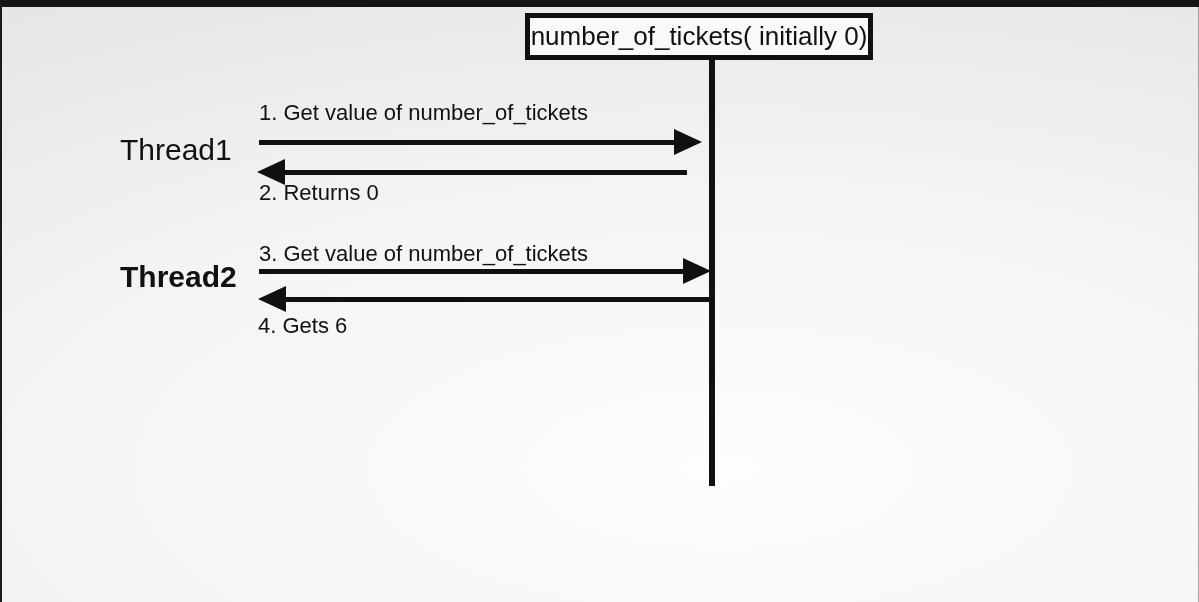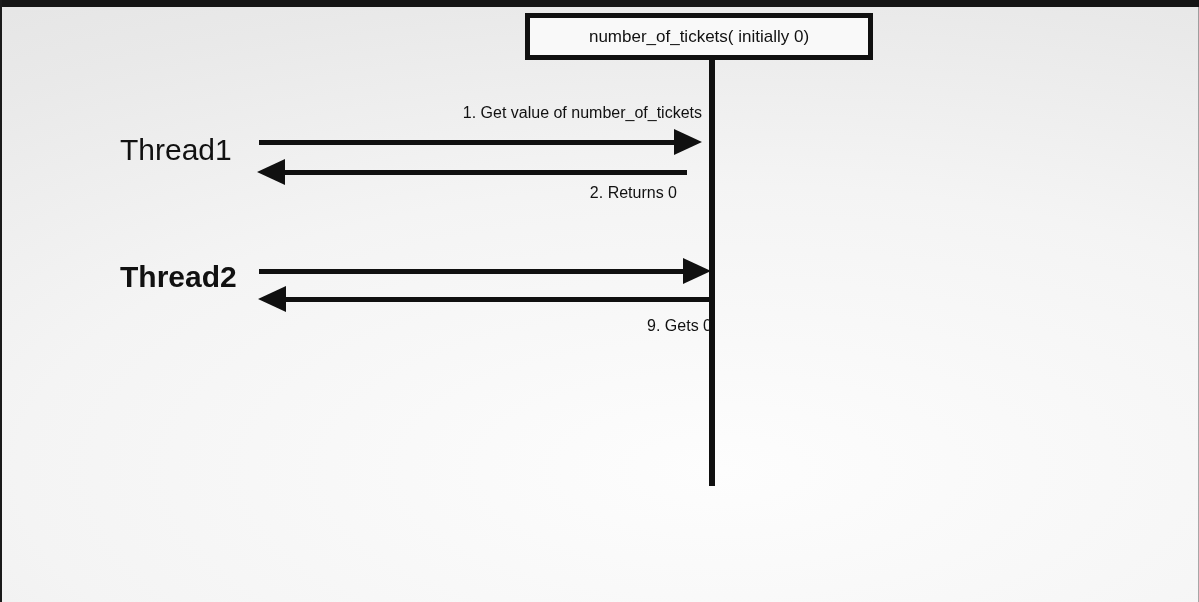--- a/index.html
+++ b/index.html
@@ -37,42 +37,42 @@
   .title-box {
     position: absolute;
     left: 525px; top: 13px;
     width: 348px; height: 47px;
     box-sizing: border-box;
     border: 5px solid #101010;
     background: #f9f9f9;
     display: flex;
     align-items: center;
     justify-content: center;
-    font-size: 17px;
+    font-size: 26px;
     white-space: nowrap;
   }
   .lifeline {
     position: absolute;
     left: 709px; top: 60px;
     width: 6px; height: 426px;
     background: #101010;
   }
   .actor {
     position: absolute;
     font-size: 30px;
     line-height: 28px;
     white-space: nowrap;
   }
   .actor1 { left: 120px; top: 136px; }
   .actor2 { left: 120px; top: 263px; font-weight: bold; }
   .msg-label {
     position: absolute;
-    font-size: 16px;
+    font-size: 22px;
     line-height: 28px;
-    text-align: right;
+    text-align: left;
     white-space: nowrap;
   }
   .arrow {
     position: absolute;
     height: 26px;
     display: flex;
     align-items: center;
   }
   .arrow .shaft {
     flex: 1;
@@ -114,26 +114,27 @@
   <div class="msg-label" style="left:259px; top:99px; width:443px;">1. Get value of number_of_tickets</div>
   <div class="arrow" style="left:259px; top:129px; width:443px;">
     <div class="shaft"></div>
     <div class="head-right"></div>
   </div>
 
   <div class="arrow" style="left:257px; top:159px; width:430px;">
     <div class="head-left"></div>
     <div class="shaft"></div>
   </div>
-  <div class="msg-label" style="left:247px; top:179px; width:430px;">2. Returns 0</div>
+  <div class="msg-label" style="left:259px; top:179px; width:430px;">2. Returns 0</div>
 
+  <div class="msg-label" style="left:259px; top:240px; width:452px;">3. Get value of number_of_tickets</div>
   <div class="arrow" style="left:259px; top:258px; width:452px;">
     <div class="shaft"></div>
     <div class="head-right"></div>
   </div>
 
   <div class="arrow" style="left:258px; top:286px; width:454px;">
     <div class="head-left"></div>
     <div class="shaft"></div>
   </div>
-  <div class="msg-label" style="left:258px; top:312px; width:454px;">9. Gets 0</div>
+  <div class="msg-label" style="left:258px; top:312px; width:454px;">4. Gets 6</div>
 
 </div>
 
 </body></html>

